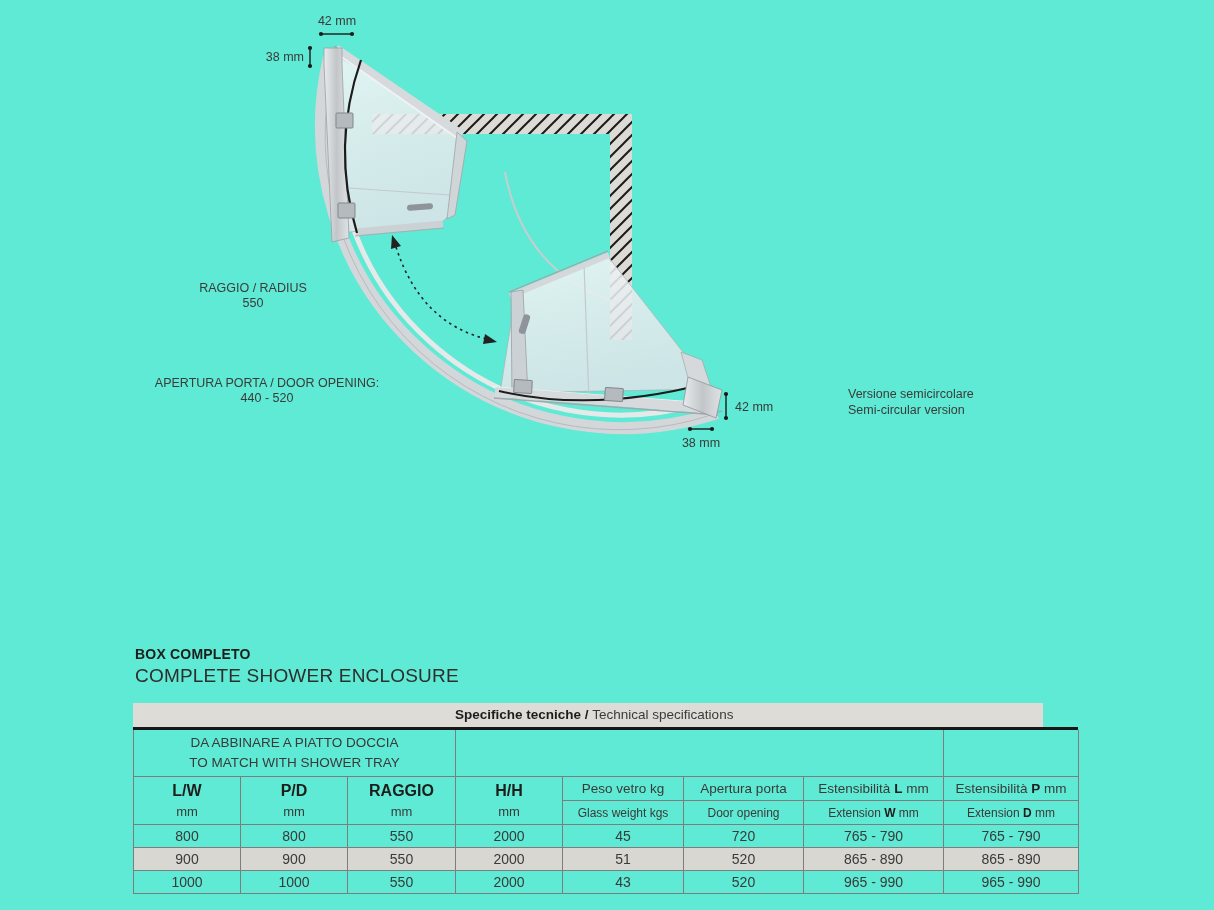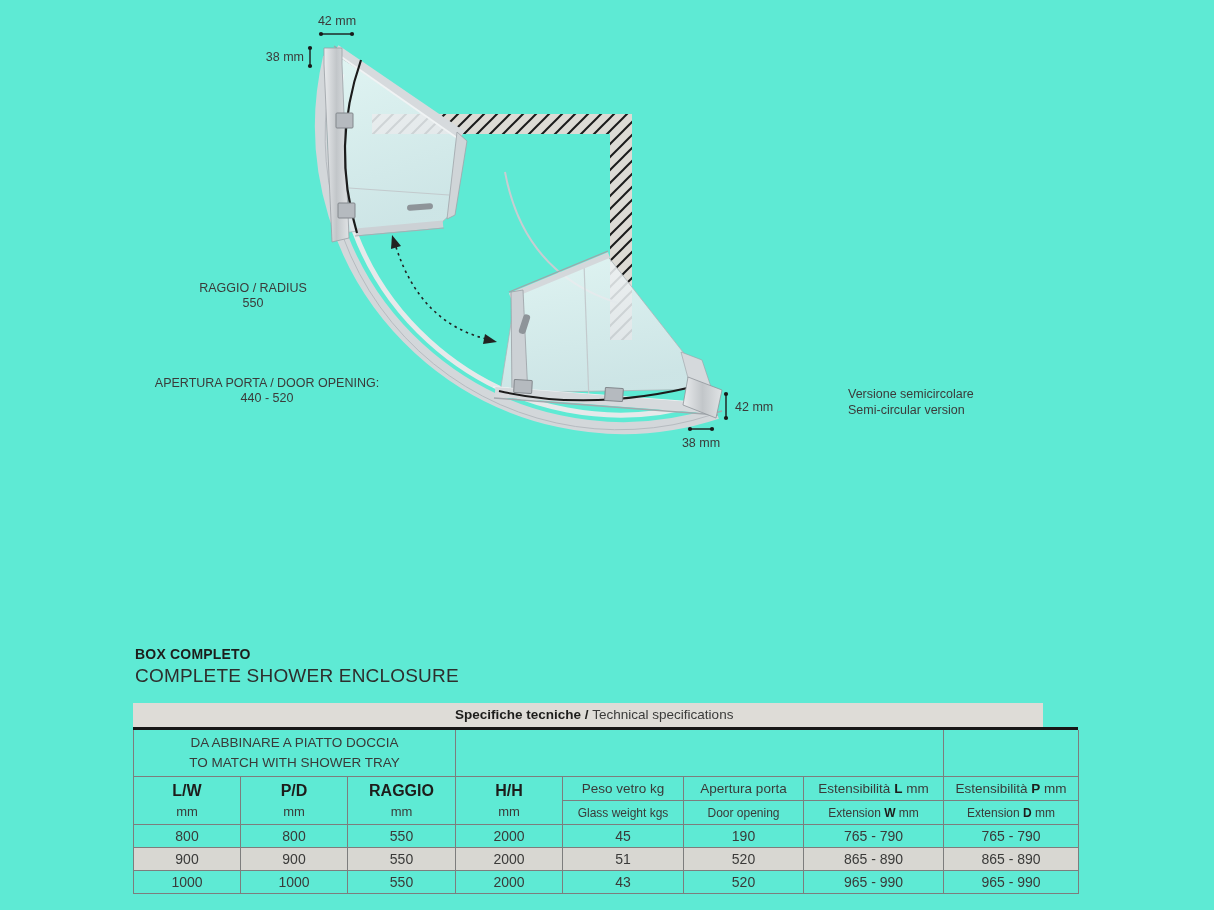--- a/index.html
+++ b/index.html
@@ -203,21 +203,21 @@
           <td><span>Door opening</span><span class="b"></span><span></span></td>
           <td><span>Extension </span><span class="b">W</span><span> mm</span></td>
           <td><span>Extension </span><span class="b">D</span><span> mm</span></td>
         </tr>
         <tr class="data">
           <td>800</td>
           <td>800</td>
           <td>550</td>
           <td>2000</td>
           <td>45</td>
-          <td>190</td>
+          <td>720</td>
           <td>765 - 790</td>
           <td>765 - 790</td>
         </tr>
         <tr class="data alt">
           <td>900</td>
           <td>900</td>
           <td>550</td>
           <td>2000</td>
           <td>51</td>
           <td>520</td>

